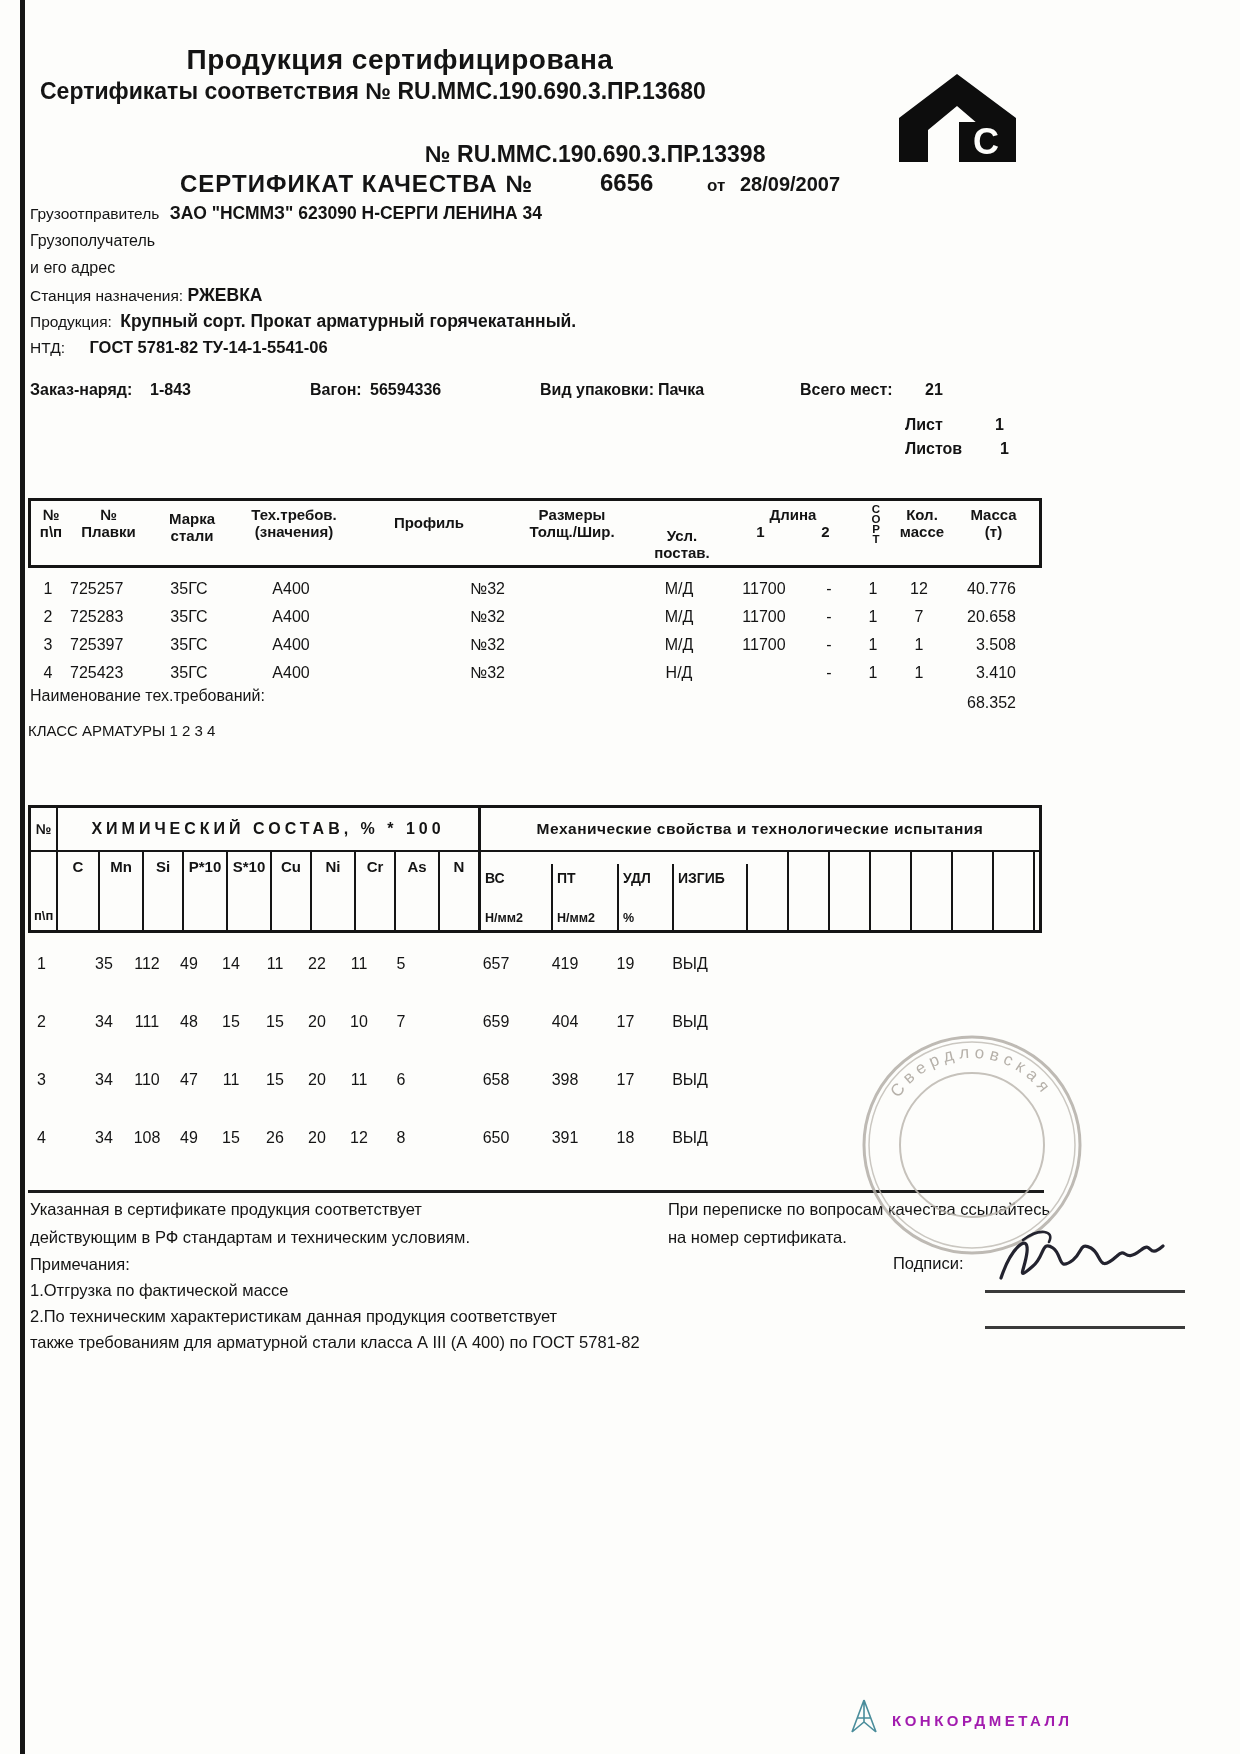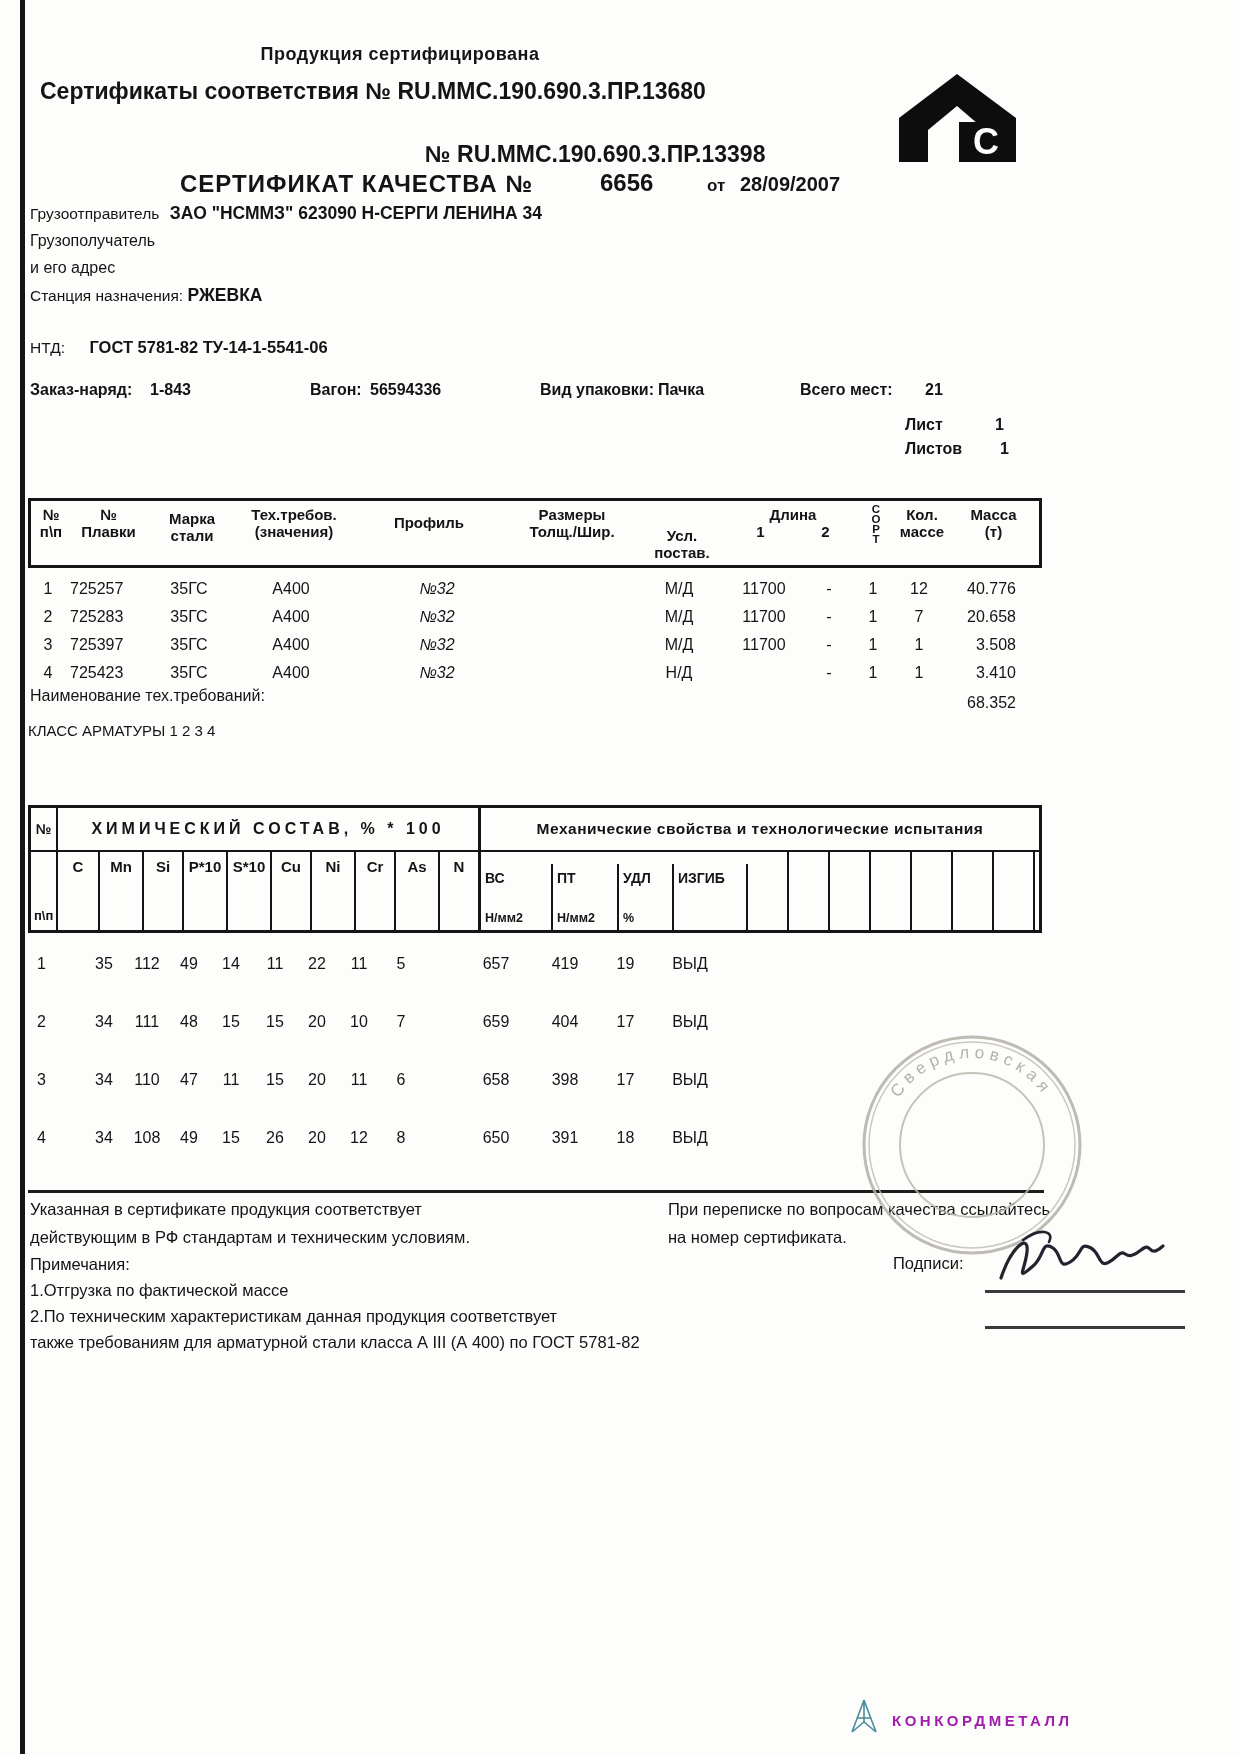--- a/index.html
+++ b/index.html
@@ -2,21 +2,21 @@
 <html><head>
 <meta charset="utf-8">
 <style>
   html,body{margin:0;padding:0;}
   body{font-family:"Liberation Sans", sans-serif;color:#141414;background:#e9e9e6;}
   #page{position:relative;width:1240px;height:1754px;background:#fdfdfb;margin:0 auto;overflow:hidden;}
   .abs{position:absolute;}
   .scan-edge{position:absolute;left:20px;top:0;width:5px;height:1754px;background:#161616;}
 
   
-  .h-cert{left:165px;top:44px;width:470px;text-align:center;font-size:18px;font-weight:bold;letter-spacing:.5px;}
+  .h-cert{left:165px;top:44px;width:470px;text-align:center;font-size:28px;font-weight:bold;letter-spacing:.5px;}
   .h-conf1{left:40px;top:78px;font-size:23px;font-weight:bold;}
   .h-conf2{left:425px;top:110px;font-size:23px;font-weight:bold;}
   .h-conf3{left:425px;top:141px;font-size:23px;font-weight:bold;}
   .h-title{left:180px;top:170px;font-size:24px;font-weight:bold;letter-spacing:1px;}
   .h-num{left:600px;top:169px;font-size:24px;font-weight:bold;}
   .h-ot{left:707px;top:176px;font-size:17px;font-weight:bold;}
   .h-date{left:740px;top:173px;font-size:20px;font-weight:bold;}
 
   
   .line{white-space:nowrap;}
@@ -33,21 +33,21 @@
   .phead{display:grid;grid-template-columns:var(--pcols);height:100%;align-items:flex-start;}
   .phc{font-size:15px;font-weight:bold;text-align:center;line-height:1.15;padding-top:5px;}
   .phc .l2{font-weight:bold;}
   .dlina{grid-column:span 2;}
   .dl-sub{display:flex;justify-content:space-around;width:100%;}
   .sortv{font-size:11.5px;line-height:10px;padding-top:3px;}
   .pbody{left:28px;top:575px;width:1014px;}
   .prow{display:grid;grid-template-columns:var(--pcols);height:28px;align-items:center;}
   .pcell{font-size:16px;text-align:center;white-space:nowrap;}
   .pcell.p1{text-align:left;padding-left:2px;}
-  .pcell.p4{text-align:center;padding-left:22px;font-style:italic;}
+  .pcell.p4{text-align:right;padding-left:22px;}
   .pcell.p11{text-align:right;padding-right:18px;}
 
   .treq{left:30px;top:687px;font-size:16px;}
   .tmass{left:930px;top:694px;width:86px;text-align:right;font-size:16px;}
   .tclass{left:28px;top:722px;font-size:15px;}
 
   
   .cbox{left:28px;top:805px;width:1014px;height:128px;border:3px solid #151515;box-sizing:border-box;background:#fdfdfb;}
   .ctitle{display:flex;height:44px;border-bottom:2px solid #151515;box-sizing:border-box;}
   .ct-no{width:27px;border-right:2px solid #151515;box-sizing:border-box;display:flex;align-items:center;justify-content:center;font-size:14px;font-weight:bold;}
@@ -101,20 +101,24 @@
   <div class="abs line" style="left:30px;top:203px;">
     <span class="lbl">Грузоотправитель</span>
     <span class="val" style="margin-left:6px;">ЗАО "НСММЗ"  623090 Н-СЕРГИ ЛЕНИНА 34</span>
   </div>
   <div class="abs line lbl" style="left:30px;top:232px;font-size:16px;">Грузополучатель</div>
   <div class="abs line lbl" style="left:30px;top:259px;font-size:16px;">и его адрес</div>
   <div class="abs line" style="left:30px;top:285px;">
     <span class="lbl">Станция назначения:</span>
     <span class="val">РЖЕВКА</span>
   </div>
+  <div class="abs line" style="left:30px;top:311px;">
+    <span class="lbl">Продукция:</span>
+    <span class="val" style="margin-left:4px;">Крупный сорт. Прокат арматурный горячекатанный.</span>
+  </div>
   <div class="abs line" style="left:30px;top:338px;">
     <span class="lbl">НТД:</span>
     <span class="val" style="font-size:16.5px;margin-left:20px;">ГОСТ 5781-82  ТУ-14-1-5541-06</span>
   </div>
 
   <div class="abs ord" style="left:30px;top:381px;">Заказ-наряд:</div>
   <div class="abs ord" style="left:150px;top:381px;">1-843</div>
   <div class="abs ord" style="left:310px;top:381px;">Вагон:</div>
   <div class="abs ord" style="left:370px;top:381px;">56594336</div>
   <div class="abs ord" style="left:540px;top:381px;">Вид упаковки:</div>

